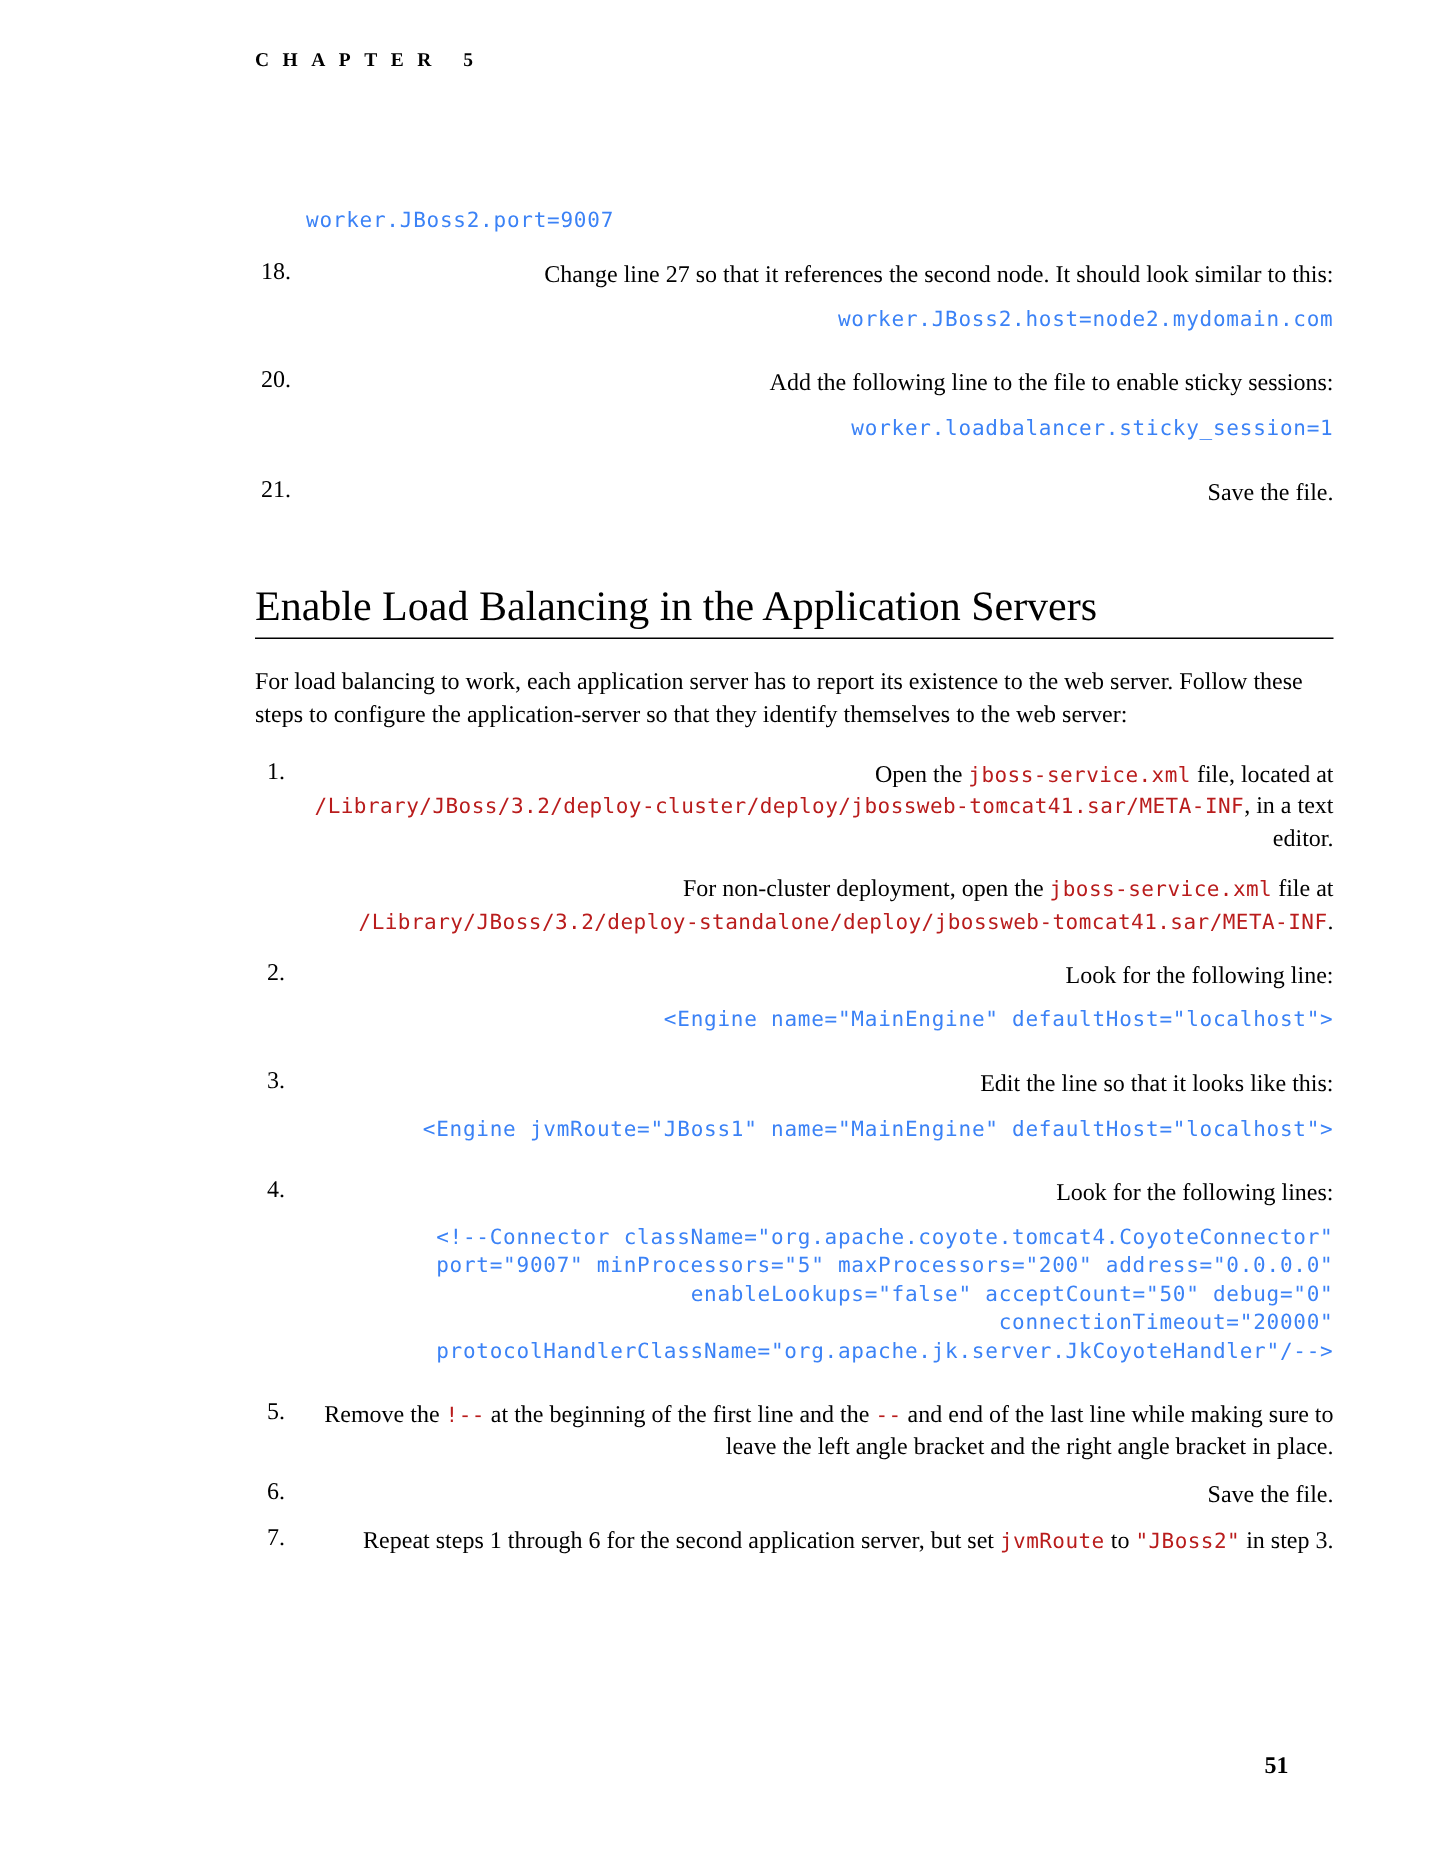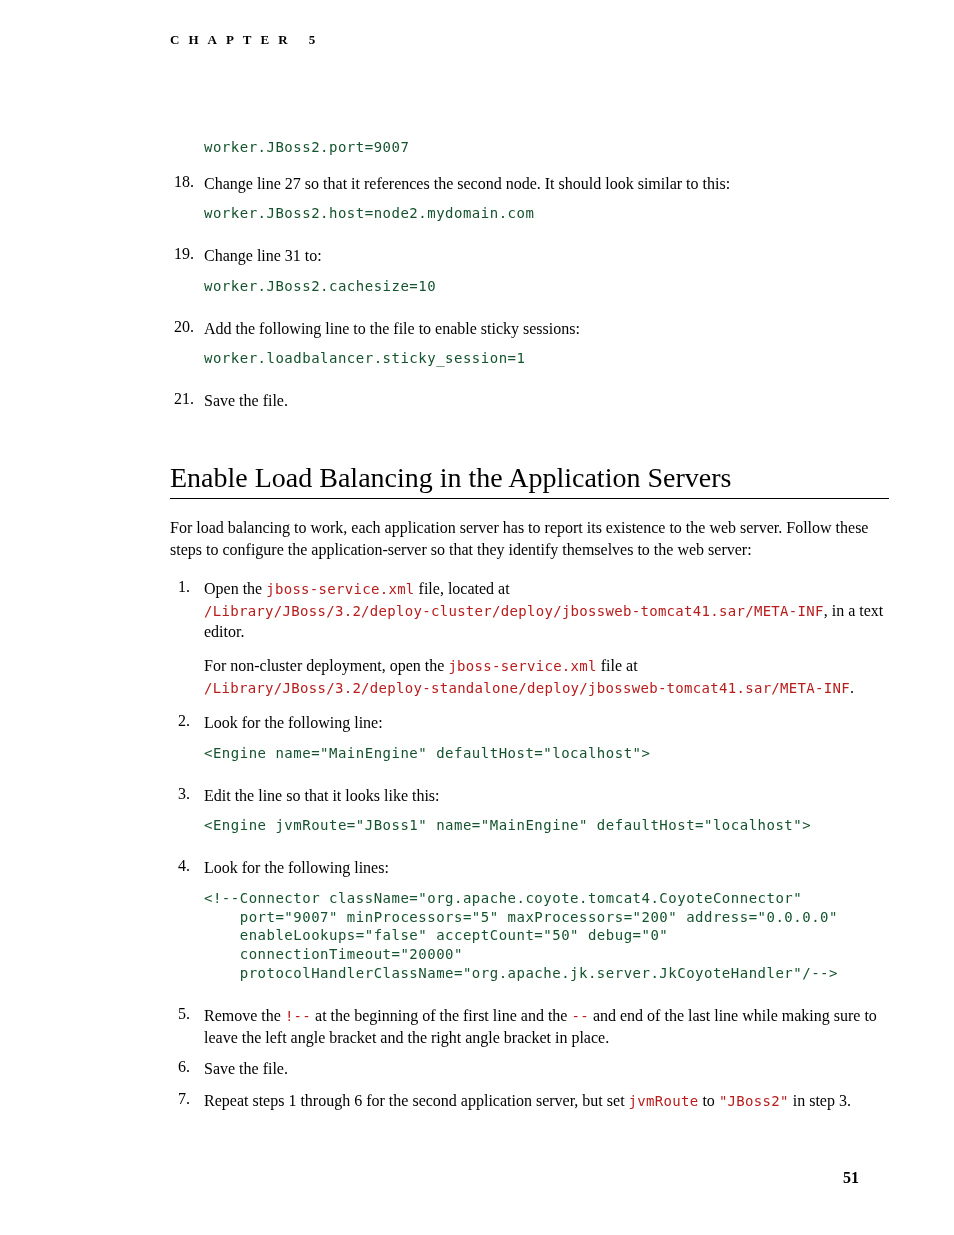--- a/index.html
+++ b/index.html
@@ -31,25 +31,26 @@
     width: 28px;
     flex-shrink: 0;
     font-size: 16px;
     text-align: center;
     padding-right: 6px;
   }
   .ol-body {
     flex: 1;
     font-size: 16px;
     line-height: 1.35;
+    text-align: right;
   }
   .code {
     font-family: "Lucida Console", Monaco, monospace;
     font-size: 14px;
-    color: #14532d;
+    color: #3b82f6;
     letter-spacing: 0.5px;
     white-space: pre;
     margin: 10px 0 16px 0;
     line-height: 1.35;
   }
   .inline-code {
     font-family: "Lucida Console", Monaco, monospace;
     font-size: 14px;
     color: #b91c1c;
     letter-spacing: 0.3px;
@@ -95,27 +96,20 @@
   <div class="code code-indent">worker.JBoss2.port=9007</div>
 
   <div class="ol-item">
     <div class="ol-num">18.</div>
     <div class="ol-body">
       <span>Change line 27 so that it references the second node. It should look similar to this:</span>
       <div class="code">worker.JBoss2.host=node2.mydomain.com</div>
     </div>
   </div>
 
-  <div class="ol-item">
-    <div class="ol-num">19.</div>
-    <div class="ol-body">
-      <span>Change line 31 to:</span>
-      <div class="code">worker.JBoss2.cachesize=10</div>
-    </div>
-  </div>
 
   <div class="ol-item">
     <div class="ol-num">20.</div>
     <div class="ol-body">
       <span>Add the following line to the file to enable sticky sessions:</span>
       <div class="code">worker.loadbalancer.sticky_session=1</div>
     </div>
   </div>
 
   <div class="ol-item">

